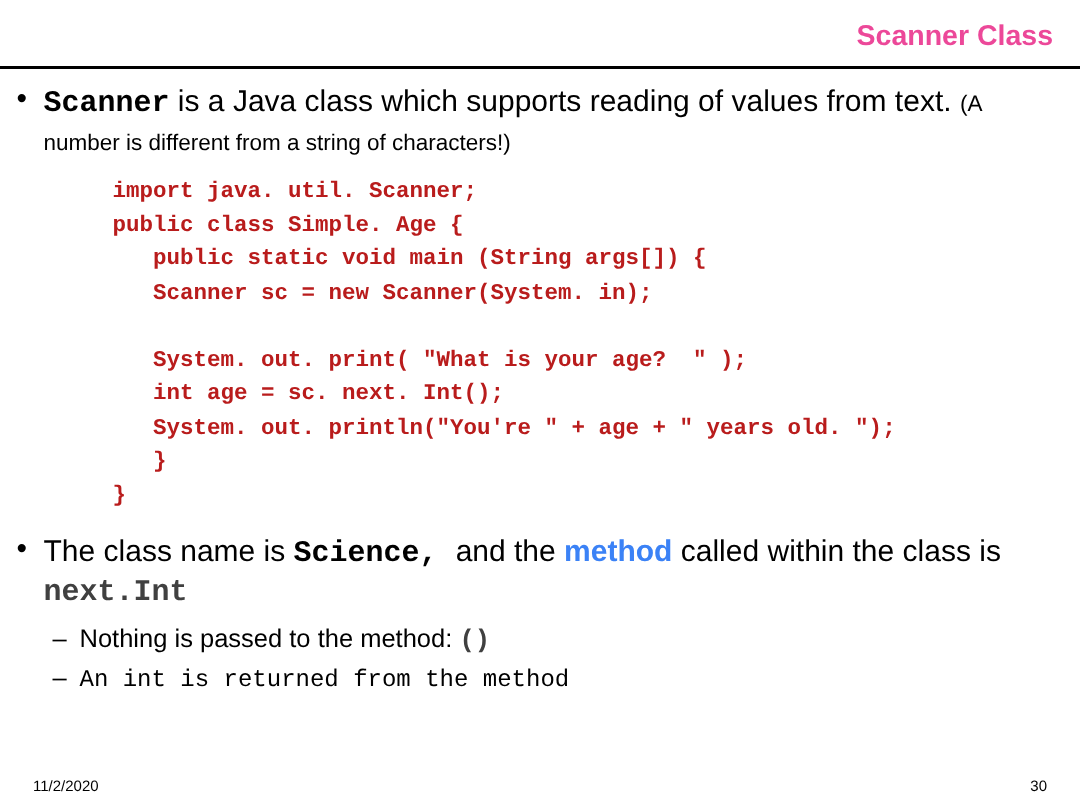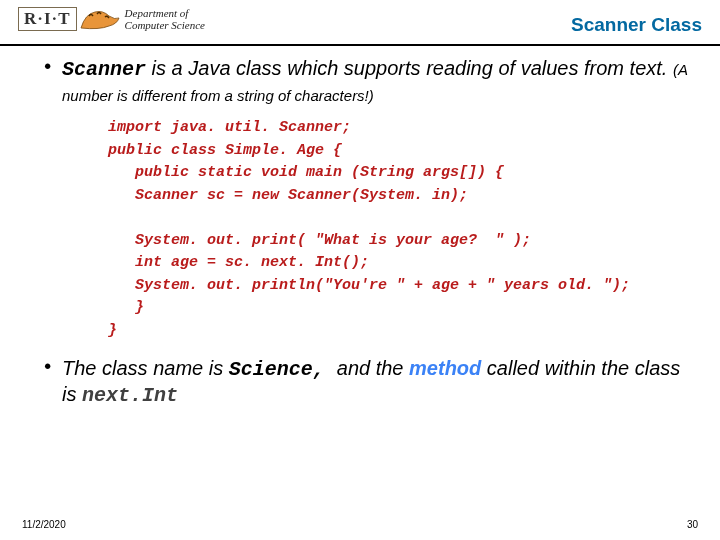--- a/index.html
+++ b/index.html
@@ -43,26 +43,25 @@
     font-size: 11px;
     line-height: 1.1;
     margin-left: 4px;
     color: #222;
   }
   .slide-title {
     margin-left: auto;
     font-family: Tahoma, Verdana, sans-serif;
     font-weight: bold;
     font-size: 19px;
-    color: #0369a1;
+    color: #ec4899;
     align-self: center;
   }
   .content {
-    padding: 10px 24px 0 40px;
-    font-style: italic;
+    padding: 10px 24px 0 7px;
   }
   ul.main { list-style: none; }
   ul.main > li {
     position: relative;
     padding-left: 22px;
     margin-bottom: 12px;
   }
   ul.main > li::before {
     content: "•";
     position: absolute;
@@ -126,33 +125,20 @@
     font-family: Verdana, sans-serif;
     font-size: 10px;
     color: #000;
   }
   .footer .center { flex: 1; text-align: center; }
 </style>
 </head>
 <body>
 
 <div class="header">
-  <div class="logo-block">
-    <span class="logo-rit">R·I·T</span>
-    <span class="tiger-icon">
-      <svg viewBox="0 0 42 26" width="42" height="26">
-        <path d="M2 22 Q6 8 16 6 Q24 4 30 10 Q36 14 40 12 Q38 18 30 20 Q20 24 2 22 Z" fill="#e8953a" stroke="#7a4a10" stroke-width="0.8"></path>
-        <path d="M10 10 Q12 7 14 10 M18 8 Q20 5 22 8 M26 11 Q28 9 30 12" stroke="#4a2a00" stroke-width="1.4" fill="none"></path>
-      </svg>
-    </span>
-    <div class="dept-text">
-      <div>Department of</div>
-      <div>Computer Science</div>
-    </div>
-  </div>
   <div class="slide-title">Scanner Class</div>
 </div>
 
 <div class="content">
   <ul class="main">
     <li>
       <span class="body-text">
         <span class="mono mono-body">Scanner</span><span> is a Java class which supports reading of values from text. </span><span class="small-note">(A number is different from a string of characters!)</span>
       </span>
       <div class="code-block">import java. util. Scanner;
@@ -164,20 +150,26 @@
    int age = sc. next. Int();
    System. out. println("You're " + age + " years old. ");
    }
 }</div>
     </li>
     <li>
       <span class="body-text">
         <span>The class name is </span><span class="mono mono-body">Science, </span><span> and the </span><span class="method-word">method</span><span> called within the class is </span><span class="mono-red mono-body">next.Int</span>
       </span>
       <ul class="sub">
+        <li>
+          <span>Nothing is passed to the method: </span><span class="mono-red">()</span>
+        </li>
+        <li>
+          <span class="mono-line">An int is returned from the method</span>
+        </li>
       </ul>
     </li>
   </ul>
 </div>
 
 <div class="footer">
   <span>11/2/2020</span>
   <span>30</span>
 </div>
 

